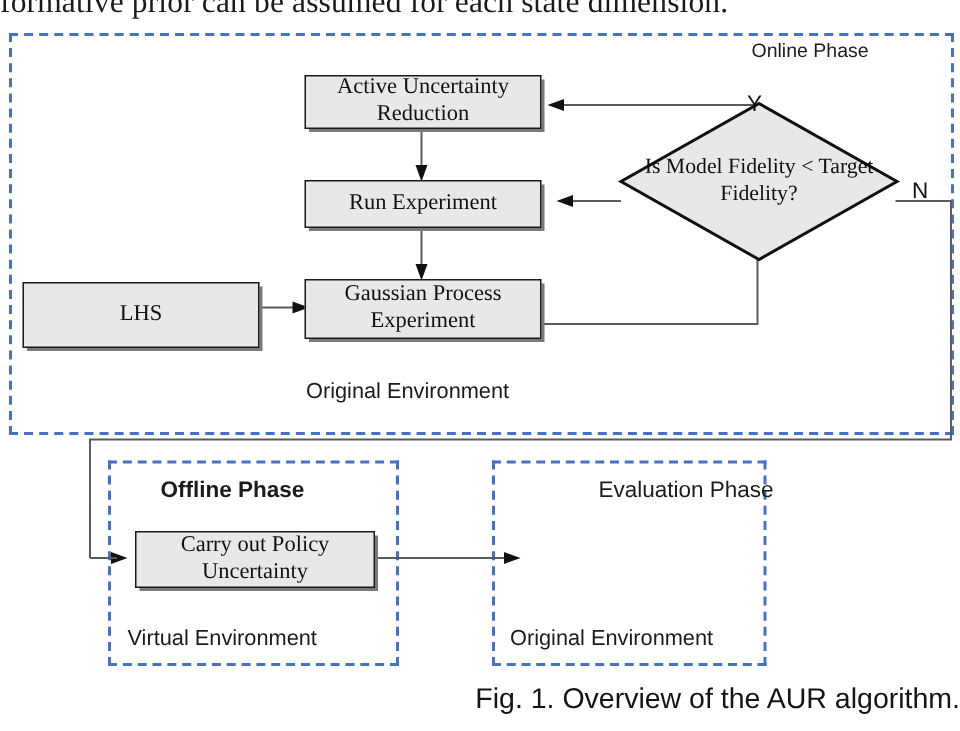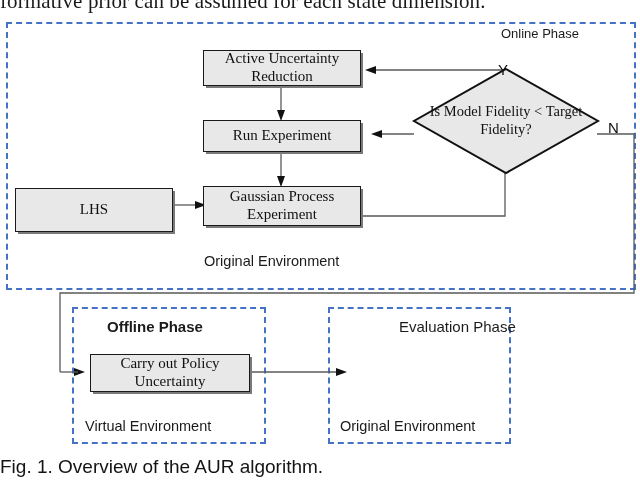--- a/index.html
+++ b/index.html
@@ -107,21 +107,21 @@
     stroke-width: 1.3px;
   }
   .wires .arrowhead { fill: #111; stroke: none; }
 
   
   .caption {
     position: absolute;
     left: 0;
     top: 456px;
     width: 640px;
-    text-align: left;
+    text-align: right;
     font-family: "Liberation Sans", sans-serif;
     font-size: 19px;
     color: #141414;
     white-space: nowrap;
   }
 </style>
 </head>
 <body>
 
 <div id="page">

